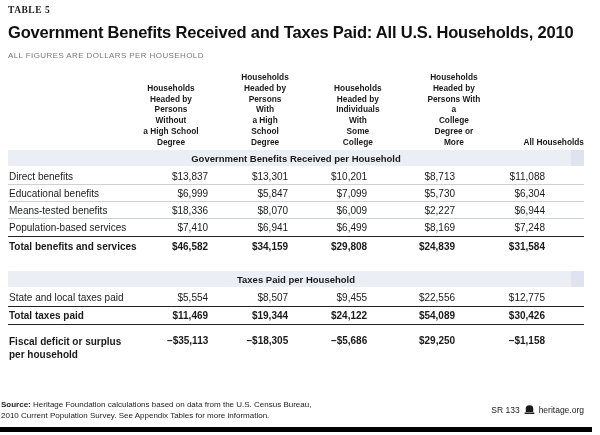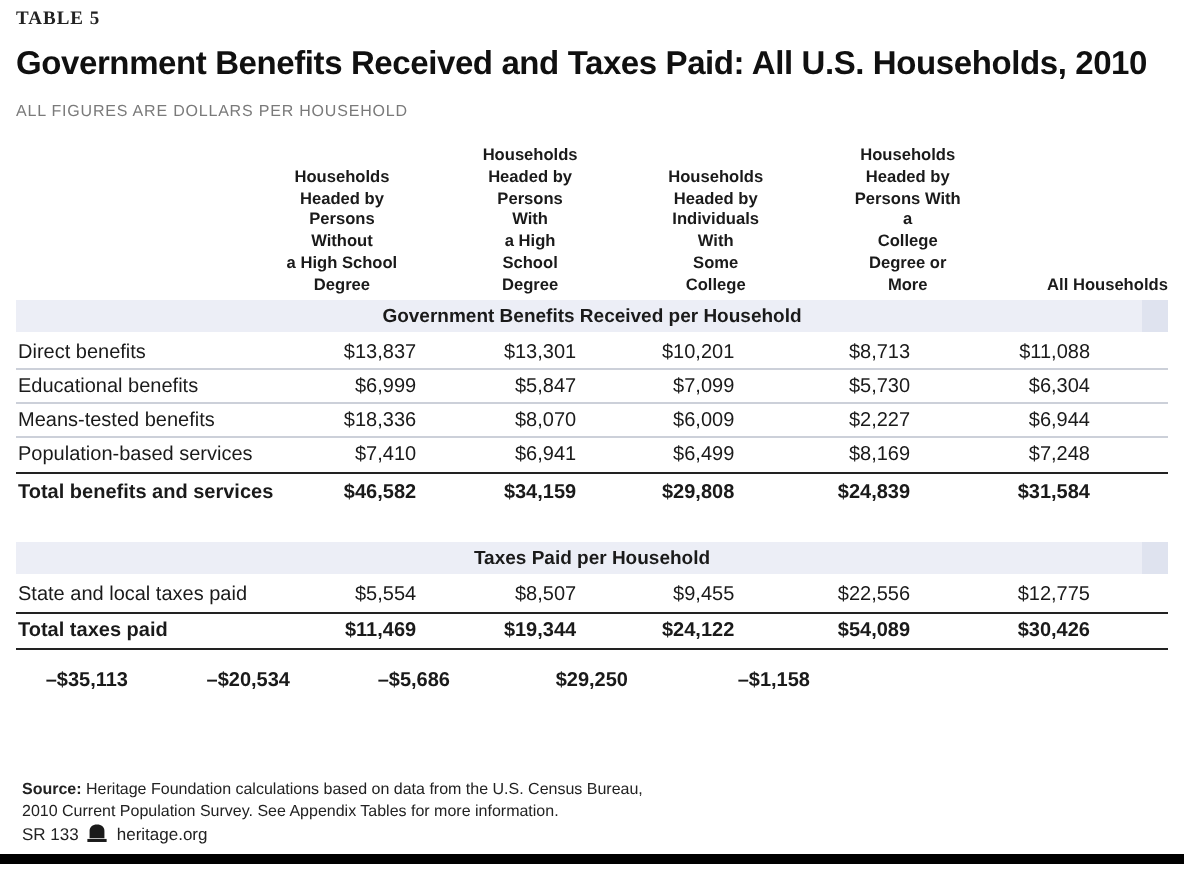--- a/index.html
+++ b/index.html
@@ -30,21 +30,21 @@
 
   .row.pre-total { border-bottom:none; }
   .row.total { font-weight:bold; height:19px; border-top:1.5px solid #222; border-bottom:none; }
   .row.total .label, .row.total .num { font-weight:bold; }
   .row.taxes-total { border-bottom:1.5px solid #222; }
 
   .row.fiscal { margin-top:6px; height:auto; border:none; align-items:flex-start; padding-top:4px; }
   .row.fiscal .label { font-weight:bold; line-height:1.3; width:148px; padding-right:18px; }
   .row.fiscal .num { font-weight:bold; }
 
-  .footer { position:absolute; left:11px; right:8px; bottom:13px; display:flex; justify-content:space-between; align-items:flex-start;flex-direction:column; }
+  .footer { position:absolute; left:1px; right:8px; bottom:13px; display:flex; justify-content:space-between; align-items:center; }
   .source { font-size:8px; line-height:1.45; color:#222; white-space:pre-line; }
   .source .b { font-weight:bold; }
   .brand { display:flex; align-items:center; gap:4px; font-size:8.5px; color:#222; }
   .bell { display:inline-flex; }
   .bottom-bar { position:absolute; left:0; right:0; bottom:3px; height:5px; background:#000; }
 </style>
 </head>
 <body>
 
 <div class="page">
@@ -143,22 +143,23 @@
   <div class="row total taxes-total">
     <div class="label c0">Total taxes paid</div>
     <div class="num c1">$11,469</div>
     <div class="num c2">$19,344</div>
     <div class="num c3">$24,122</div>
     <div class="num c4">$54,089</div>
     <div class="num c5">$30,426</div>
   </div>
 
   <div class="row fiscal">
+    <div class="label c0">Fiscal deficit or surplus per household</div>
     <div class="num c1">–$35,113</div>
-    <div class="num c2">–$20,534</div>
+    <div class="num c2">–$18,305</div>
     <div class="num c3">–$5,686</div>
     <div class="num c4">$29,250</div>
     <div class="num c5">–$1,158</div>
   </div>
 
   <div class="footer">
     <div class="source"><span class="b">Source:</span><span> Heritage Foundation calculations based on data from the U.S. Census Bureau,
 2010 Current Population Survey. See Appendix Tables for more information.</span></div>
     <div class="brand">
       <span>SR 133</span>

